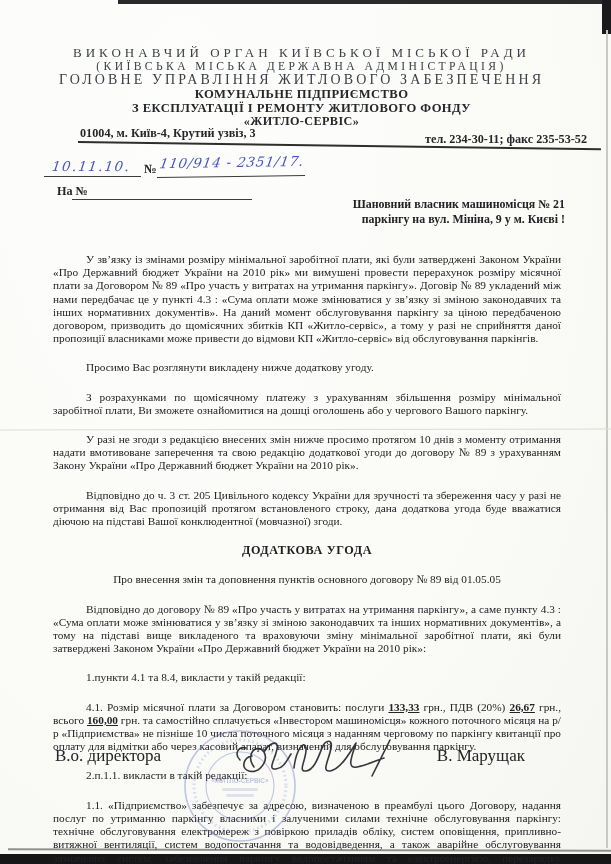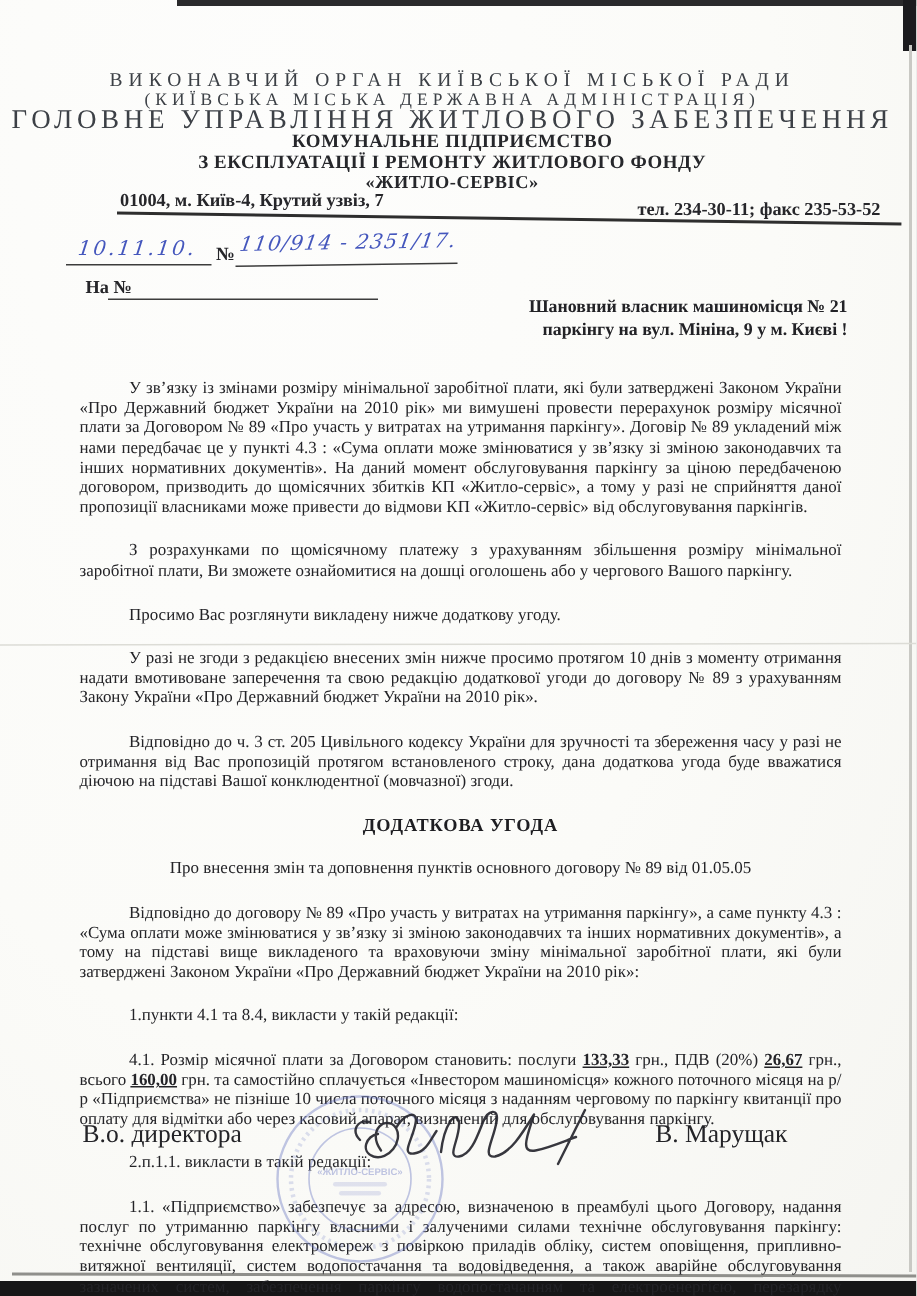--- a/index.html
+++ b/index.html
@@ -12,21 +12,21 @@
   .scan-top{position:absolute;top:0;left:118px;right:0;height:4px;background:#2a2a2c;}
   .scan-corner{position:absolute;top:0;right:0;width:9px;height:34px;background:#1b1b1e;}
   .scan-right{position:absolute;top:30px;right:3px;width:2px;height:818px;background:#c9c9c4;}
   .scan-bottom-line{position:absolute;top:849px;left:8px;right:0;height:2px;background:#8f8f8b;transform:rotate(.12deg);}
   .scan-bottom-bar{position:absolute;bottom:0;left:0;right:0;height:10px;background:#161617;}
   .crease{position:absolute;top:429px;left:0;width:611px;border-top:1px solid #dcdcd6;transform:rotate(-.1deg);}
   
   .letterhead{position:absolute;top:46px;left:0;right:8px;text-align:center;color:#3c4046;}
   .lh1{font-size:13px;letter-spacing:4px;line-height:14px;}
   .lh2{font-size:11.6px;letter-spacing:3.4px;line-height:13px;}
-  .lh3{font-size:18px;letter-spacing:3.1px;line-height:13px;}
+  .lh3{font-size:14px;letter-spacing:3.1px;line-height:13px;}
   .lh4{font-size:12.6px;font-weight:700;letter-spacing:.4px;line-height:13.5px;margin-top:2px;color:#26272b;}
   .lh5{font-size:12.6px;font-weight:700;letter-spacing:.4px;line-height:13.5px;color:#26272b;}
   .lh6{font-size:12.2px;font-weight:700;letter-spacing:.4px;line-height:13.5px;color:#26272b;}
   .addr{position:absolute;top:126px;left:80px;font-weight:700;font-size:12.2px;}
   .phone{position:absolute;top:132px;right:24px;font-weight:700;font-size:12.2px;}
   .addr-rule{position:absolute;top:141px;left:78px;width:523px;border-top:2px solid #2e2e2e;transform:rotate(.8deg);transform-origin:left center;}
   
   .hw{font-family:"DejaVu Serif",serif;font-style:italic;color:#4557bd;transform:skewX(-7deg);display:inline-block;}
   .ref-date{position:absolute;top:158px;left:52px;font-size:13.5px;letter-spacing:1.6px;}
   .ref-date-line{position:absolute;top:176px;left:44px;width:97px;border-top:1.4px solid #3c3c3c;}
@@ -63,41 +63,41 @@
   <div class="scan-bottom-bar"></div>
 
   <header class="letterhead">
     <div class="lh1">ВИКОНАВЧИЙ ОРГАН КИЇВСЬКОЇ МІСЬКОЇ РАДИ</div>
     <div class="lh2">(КИЇВСЬКА МІСЬКА ДЕРЖАВНА АДМІНІСТРАЦІЯ)</div>
     <div class="lh3">ГОЛОВНЕ УПРАВЛІННЯ ЖИТЛОВОГО ЗАБЕЗПЕЧЕННЯ</div>
     <div class="lh4">КОМУНАЛЬНЕ ПІДПРИЄМСТВО</div>
     <div class="lh5">З ЕКСПЛУАТАЦІЇ І РЕМОНТУ ЖИТЛОВОГО ФОНДУ</div>
     <div class="lh6">«ЖИТЛО-СЕРВІС»</div>
   </header>
-  <div class="addr">01004, м. Київ-4, Крутий узвіз, 7</div>
+  <div class="addr">01004, м. Київ-4, Крутий узвіз, 3</div>
   <div class="phone">тел. 234-30-11; факс 235-53-52</div>
   <div class="addr-rule"></div>
 
   <span class="hw ref-date">10.11.10.</span>
   <div class="ref-date-line"></div>
   <span class="ref-no">№</span>
   <span class="hw ref-num">110/914 - 2351/17.</span>
   <div class="ref-num-line"></div>
   <span class="na-row">На №</span>
   <div class="na-line"></div>
 
   <div class="salut">
     <div>Шановний власник машиномісця № 21</div>
     <div>паркінгу на вул. Мініна, 9 у м. Києві !</div>
   </div>
 
   <div class="body">
     <p class="indent">У зв’язку із змінами розміру мінімальної заробітної плати, які були затверджені Законом України «Про Державний бюджет України на 2010 рік» ми вимушені провести перерахунок розміру місячної плати за Договором № 89  «Про участь у витратах на утримання паркінгу». Договір № 89 укладений між нами передбачає це у  пункті 4.3 : «Сума оплати може змінюватися у зв’язку зі зміною законодавчих та інших нормативних документів». На даний момент обслуговування паркінгу за ціною передбаченою договором, призводить до щомісячних збитків КП «Житло-сервіс», а тому у разі не сприйняття даної пропозиції власниками може привести до відмови КП «Житло-сервіс» від обслуговування паркінгів.</p>
+    <p class="indent">Просимо Вас розглянути викладену нижче додаткову угоду.</p>
     <p class="indent">З розрахунками по щомісячному платежу з урахуванням збільшення розміру мінімальної заробітної плати, Ви зможете ознайомитися на дошці оголошень або у чергового Вашого паркінгу.</p>
-    <p class="indent">Просимо Вас розглянути викладену нижче додаткову угоду.</p>
     <p class="indent">У разі не згоди з редакцією внесених змін нижче просимо протягом 10 днів з моменту отримання надати вмотивоване заперечення та свою редакцію додаткової угоди до договору № 89  з урахуванням Закону України «Про Державний бюджет України на 2010 рік».</p>
     <p class="indent">Відповідно до ч. 3 ст. 205 Цивільного кодексу України для зручності та збереження часу у разі не отримання від Вас пропозицій протягом встановленого строку, дана додаткова угода буде вважатися діючою на підставі Вашої конклюдентної (мовчазної) згоди.</p>
 
     <p class="agr-title">ДОДАТКОВА УГОДА</p>
     <p class="agr-sub">Про внесення змін та доповнення  пунктів  основного договору № 89  від 01.05.05</p>
     <p class="indent">Відповідно до договору № 89 «Про участь у витратах на утримання паркінгу», а саме пункту 4.3 : «Сума оплати може змінюватися у зв’язку зі зміною законодавчих та інших нормативних документів», а тому на підставі вище викладеного та враховуючи зміну мінімальної заробітної плати, які були затверджені Законом України «Про Державний бюджет України на 2010 рік»:</p>
     <p class="indent">1.пункти 4.1 та 8.4, викласти у такій редакції:</p>
     <p class="indent"><span>4.1. Розмір місячної плати за Договором становить: послуги </span><span class="amt">133,33</span><span> грн., ПДВ (20%) </span><span class="amt">26,67</span><span> грн., всього </span><span class="amt">160,00</span><span> грн. та самостійно сплачується «Інвестором машиномісця» кожного поточного місяця на р/р «Підприємства»  не пізніше 10 числа поточного місяця  з наданням черговому по паркінгу квитанції про оплату для відмітки або через касовий апарат, визначений для обслуговування паркінгу.</span></p>
     <p class="indent">2.п.1.1. викласти в такій редакції:</p>
     <p class="indent">1.1. «Підприємство» забезпечує за адресою, визначеною в преамбулі цього Договору,  надання послуг  по утриманню паркінгу власними і залученими силами  технічне обслуговування паркінгу: технічне обслуговування електромереж з повіркою приладів обліку, систем оповіщення, припливно-витяжної вентиляції, систем водопостачання та водовідведення, а також аварійне обслуговування зазначених систем, забезпечення паркінгу водопостачанням та електроенергією, перезарядку вогнегасників та інші роботи (послуги) по забезпеченню технологічного процесу по утриманню паркінгу в межах  витрат, передбачених в калькуляції на утримання паркінгу, в т.ч. роботу чергових .</p>

